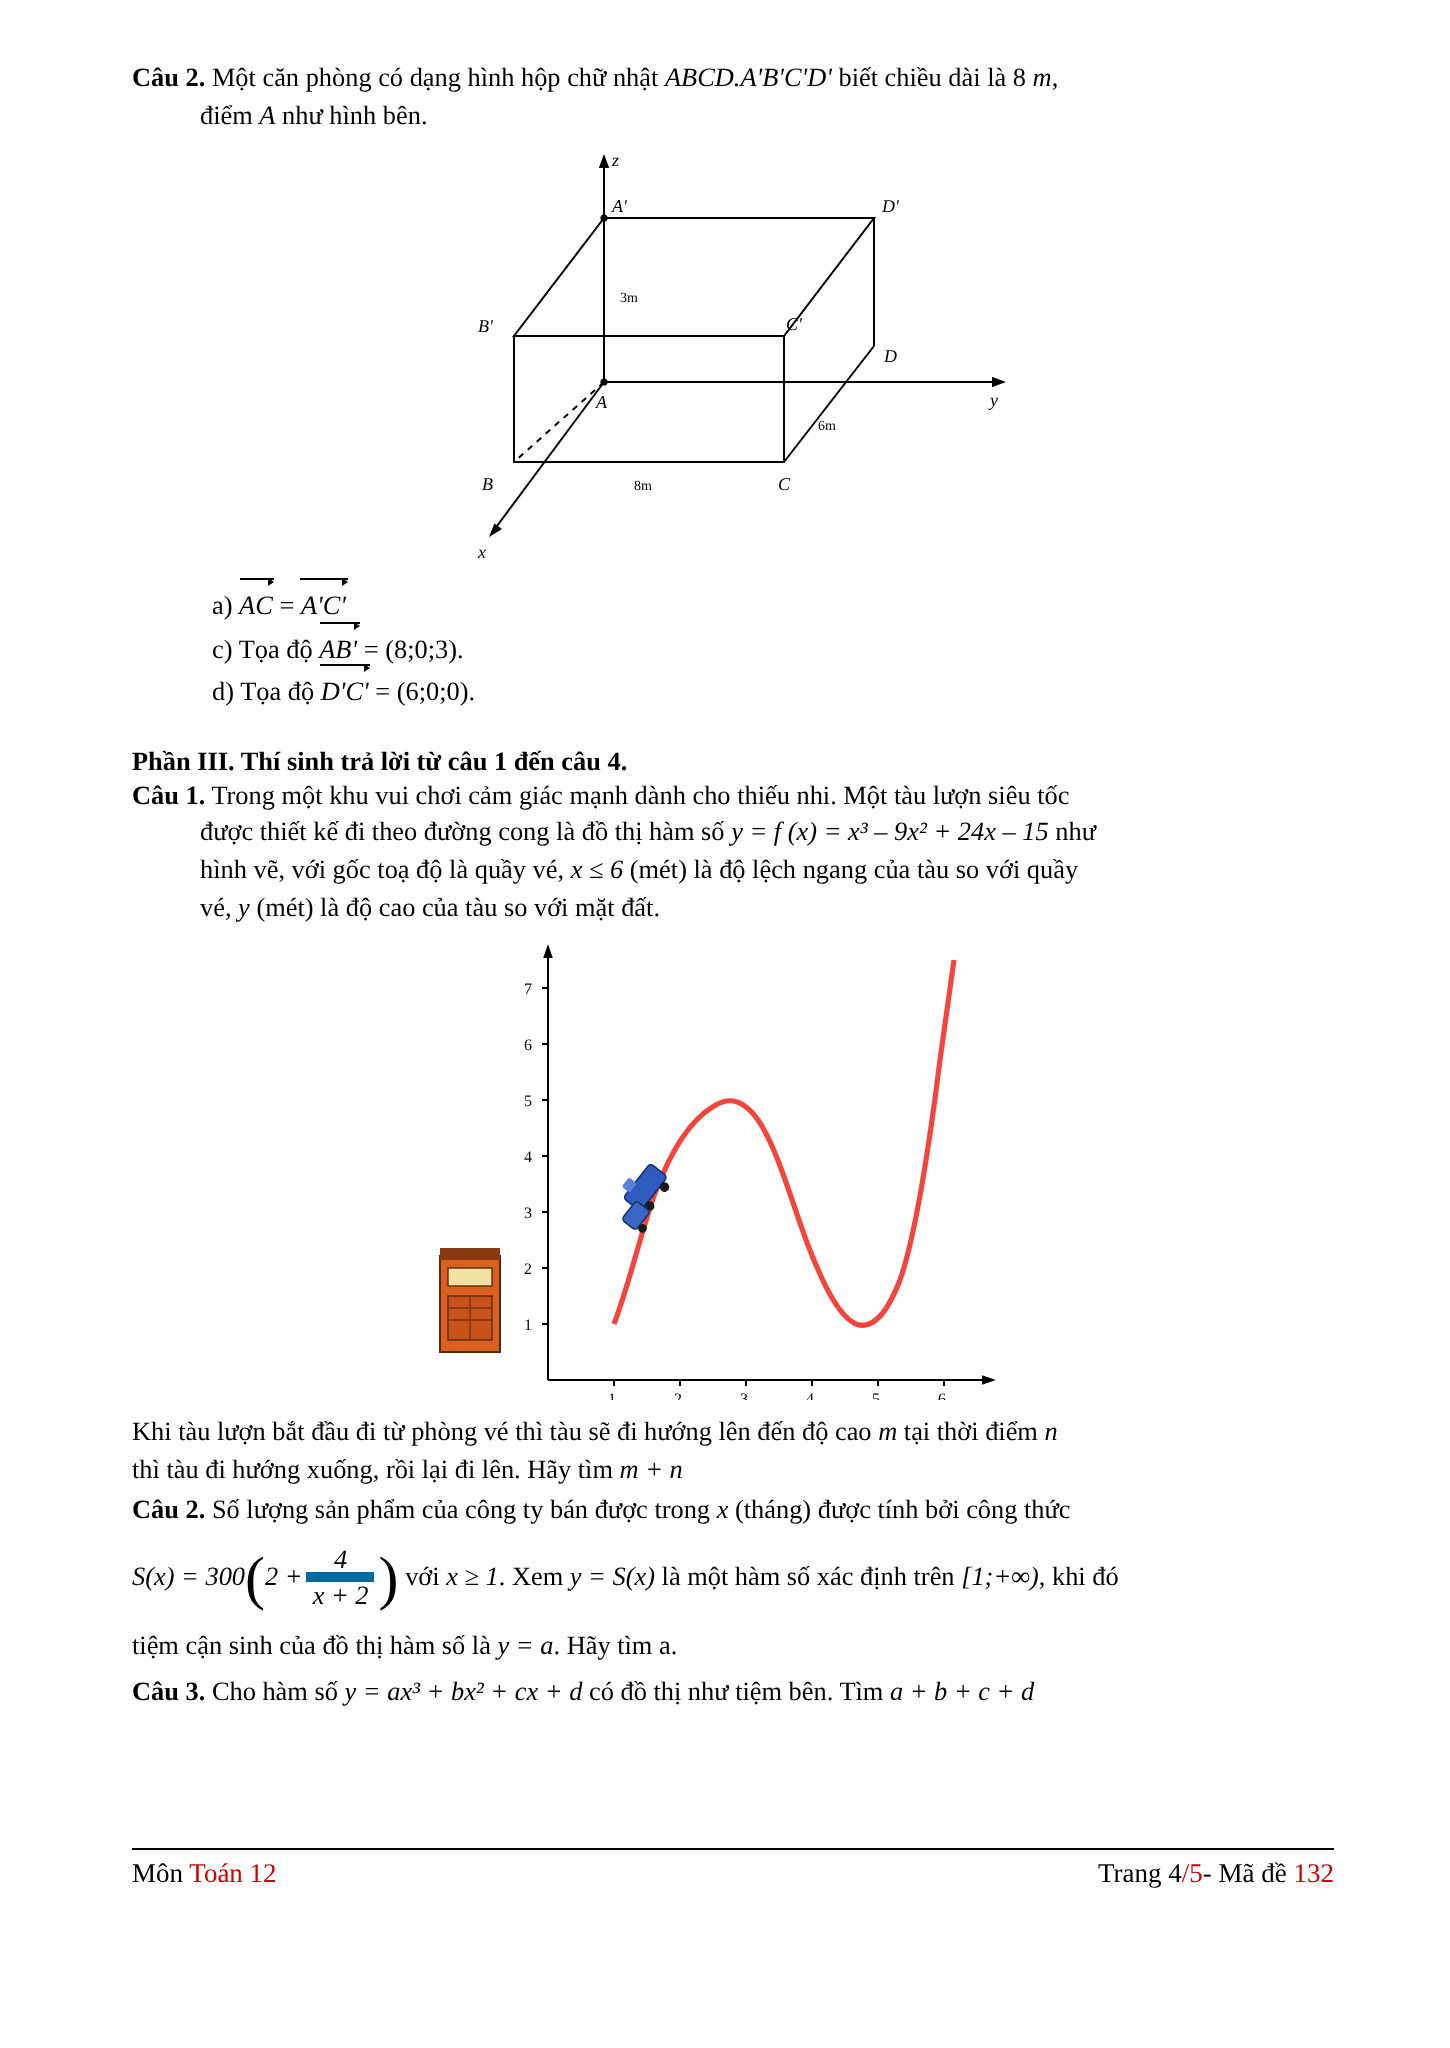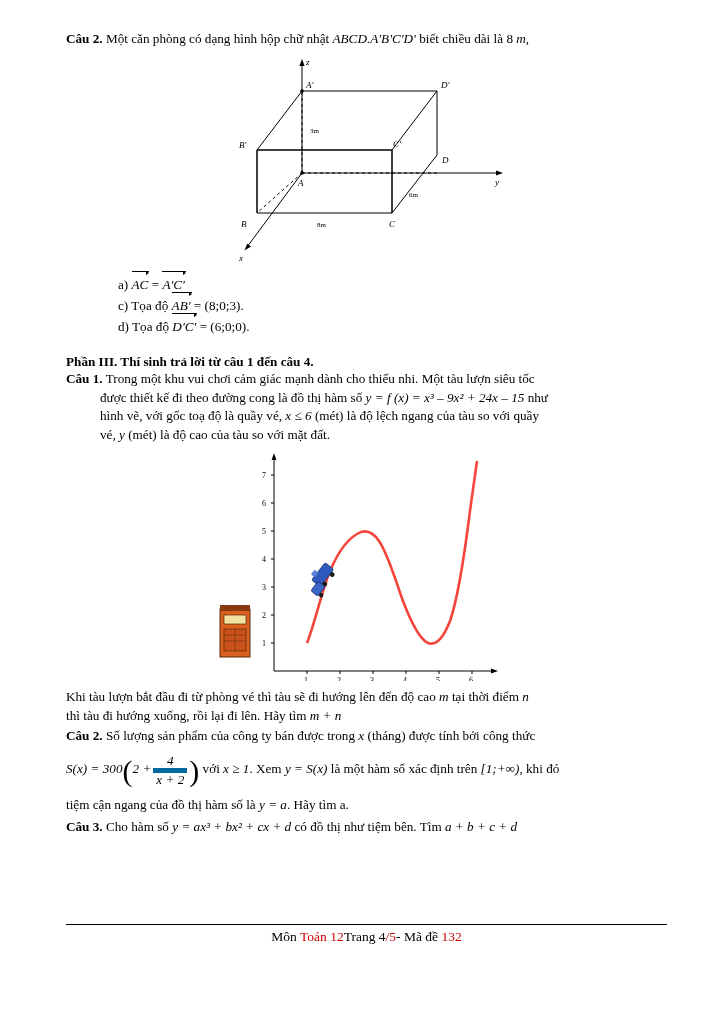--- a/index.html
+++ b/index.html
@@ -43,21 +43,21 @@
   
   .fig-box {
     width: 100%;
     display: flex;
     justify-content: center;
     margin-top: 6px;
     margin-bottom: 4px;
   }
   
   .sub-list {
-    margin-left: 52px;
+    margin-left: 40px;
     line-height: 1.62;
   }
   .sub-list div { white-space: nowrap; }
   .vecover {
     position: relative;
     display: inline-block;
     font-style: italic;
   }
   .vecover::before {
     content: "";
@@ -116,38 +116,43 @@
     left: 66px;
     right: 58px;
     bottom: 22px;
   }
   .footer-rule {
     border-top: 1px solid #000;
     margin-bottom: 4px;
   }
   .footer-row {
     display: flex;
-    justify-content: center;
+    justify-content: space-between;
     font-size: 13.5px;
   }
   .red { color: #cc0000; }
   svg text { font-family: "Liberation Serif", serif; }
 </style>
 </head>
 <body>
 
 <div class="page">
 
   <div class="q-block">
     <div class="q-line">
       <span class="q-label">Câu 2.</span>
       <span>Một căn phòng có dạng hình hộp chữ nhật</span>
       <span class="ital">ABCD.A'B'C'D'</span>
       <span>biết chiều dài là 8</span>
       <span class="ital">m</span><span>,</span>
+    </div>
+    <div class="indent-1">
+      <span>điểm</span>
+      <span class="ital">A</span>
+      <span>như hình bên.</span>
     </div>
   </div>
 
   <div class="fig-box">
     <svg width="300" height="215" viewBox="0 0 300 215">
 
       <line x1="85" y1="118" x2="85" y2="8" stroke="#000" stroke-width="1"></line>
       <polygon points="85,4 82.4,11 87.6,11" fill="#000"></polygon>
       <text x="89" y="10" font-size="9" font-style="italic">z</text>
 
@@ -327,21 +332,21 @@
     </div>
     <div class="q-line" style="margin-top:8px; line-height:1.1">
       <span class="ital">S(x) = 300</span><span class="bigparen">(</span><span class="ital">2 +</span><span class="frac"><span class="num">4</span><span class="den">x + 2</span></span><span class="bigparen">)</span>
       <span>với</span>
       <span class="ital">x ≥ 1</span><span>. Xem</span>
       <span class="ital">y = S(x)</span>
       <span>là một hàm số xác định trên</span>
       <span class="ital">[1;+∞)</span><span>, khi đó</span>
     </div>
     <div class="q-line" style="margin-top:9px">
-      <span>tiệm cận ngang của đồ thị hàm số là</span>
+      <span>tiệm cận sinh của đồ thị hàm số là</span>
       <span class="ital">y = a</span><span>. Hãy tìm a.</span>
     </div>
   </div>
 
   <div class="q-block" style="margin-top:4px">
     <div class="q-line">
       <span class="q-label">Câu 3.</span>
       <span>Cho hàm số</span>
       <span class="ital">y = ax³ + bx² + cx + d</span>
       <span>có đồ thị như tiệm bên. Tìm</span>

